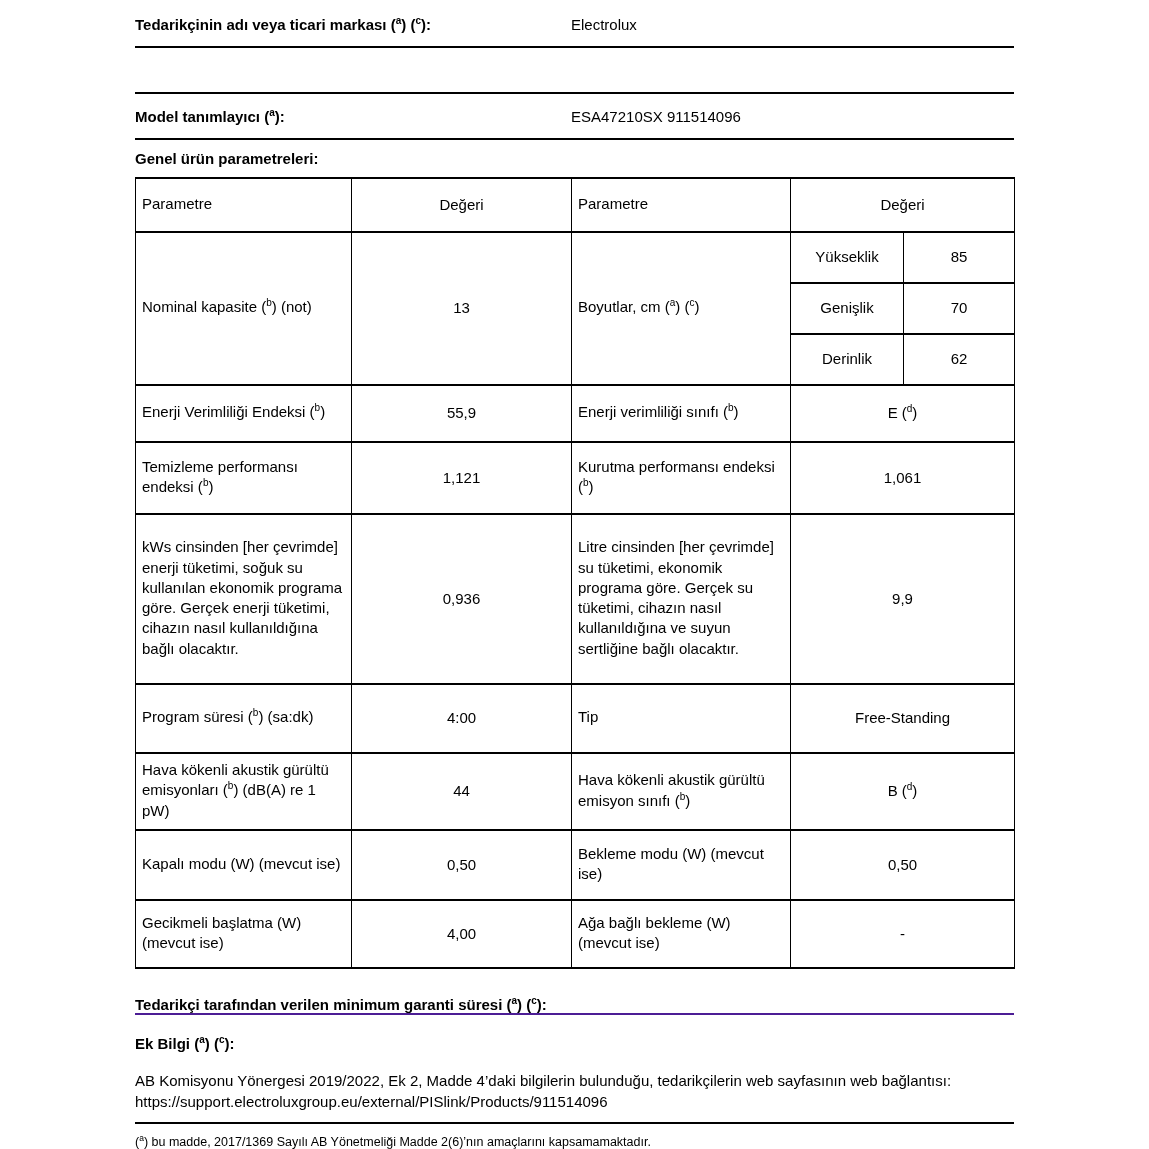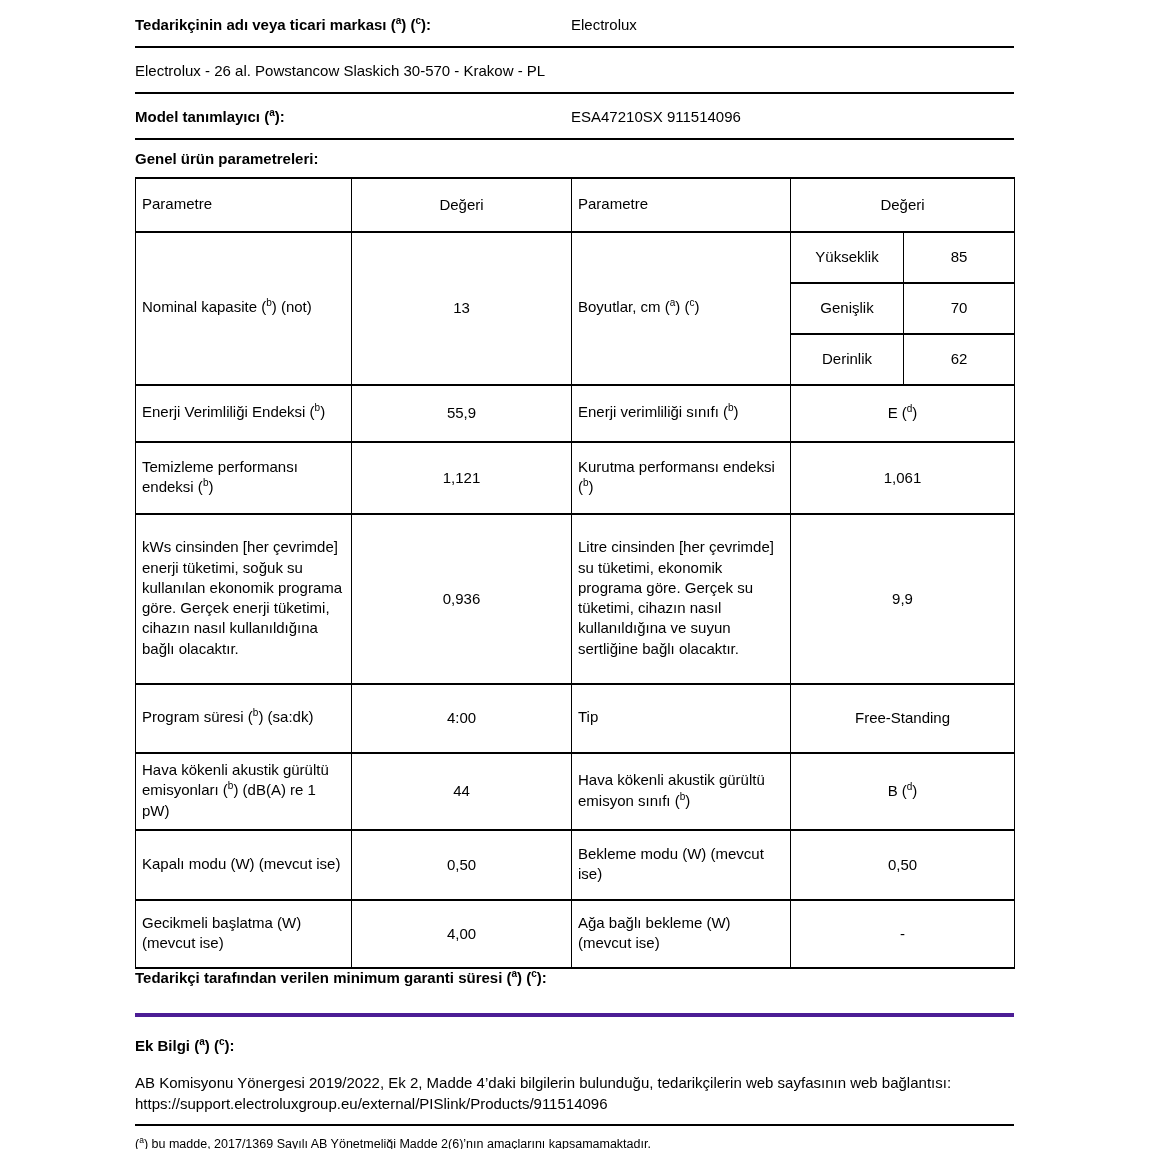--- a/index.html
+++ b/index.html
@@ -62,23 +62,23 @@
     vertical-align: middle;
     line-height: 1.35;
     overflow: hidden;
   }
   td.first { border-left: none; }
   td.last  { border-right: none; }
   td.lbl { text-align: left; padding: 3px 7px 5px 6px; }
   td.val { text-align: center; padding: 3px 4px; }
   .guarantee-row {
     display: flex;
-    align-items: flex-start;
+    align-items: flex-end;
     min-height: 44px;
-    border-bottom: 4px solid #4c1d95;
+    border-bottom: 2px solid #4c1d95;
   }
   .guarantee-label {
     flex: 0 0 436px;
     font-weight: bold;
     white-space: nowrap;
   }
   .guarantee-value {
     flex: 1;
     text-align: center;
   }
@@ -105,21 +105,20 @@
 
 <div class="page">
 
 
   <div class="info-row">
     <div class="info-label">Tedarikçinin adı veya ticari markası (<sup>a</sup>) (<sup>c</sup>):</div>
     <div class="info-value">Electrolux</div>
   </div>
 
   <div class="info-row">
-    <div class="info-value">Electrolux - 26 al. Powstancow Slaskich 30-570 - Krakow - PL</div>
   </div>
 
   <div class="info-row">
     <div class="info-label">Model tanımlayıcı (<sup>a</sup>):</div>
     <div class="info-value">ESA47210SX 911514096</div>
   </div>
 
   <div class="section-heading">Genel ürün parametreleri:</div>
 
   <table class="params">

